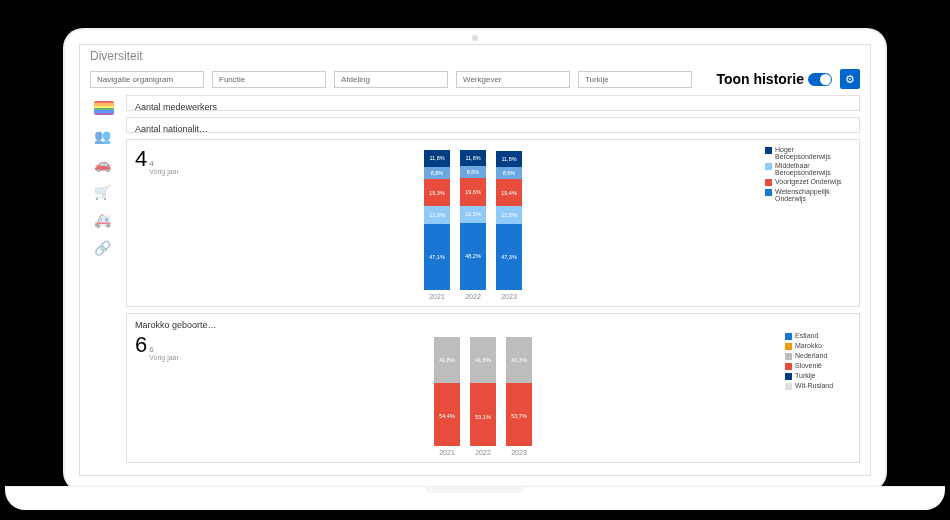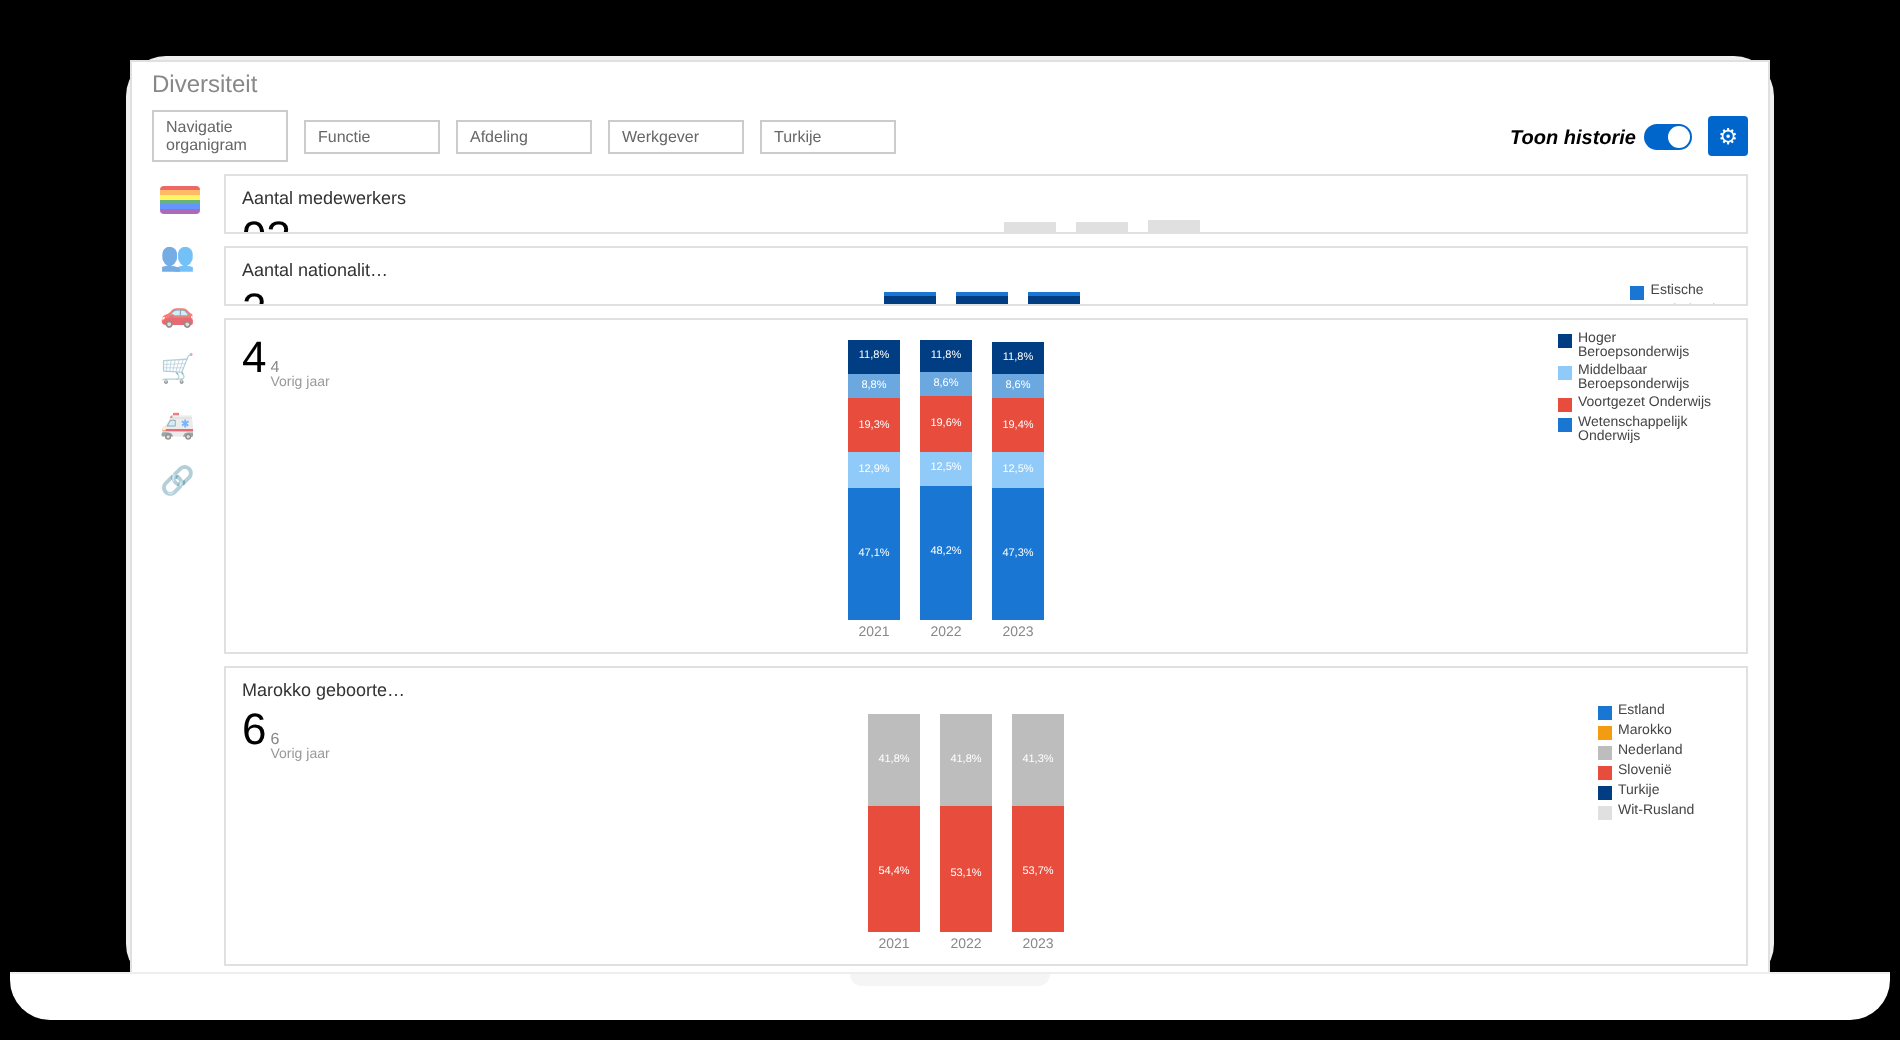--- a/index.html
+++ b/index.html
@@ -1,29 +1,29 @@
 <!DOCTYPE html>
 <html><head>
 <meta charset="utf-8">
 <style>
 * { margin: 0; padding: 0; box-sizing: border-box; font-family: Arial, sans-serif; }
 body { background: #000; display: flex; justify-content: center; align-items: center; width: 950px; height: 520px; }
-.laptop { width: 820px; height: 460px; background: #fff; border-radius: 18px; position: relative; box-shadow: 0 0 0 2px #f0f0f0; }
+.laptop { width: 820px; height: 460px; background: #fff; border-radius: 18px; position: relative; padding: 14px; box-shadow: 0 0 0 2px #f0f0f0; }
 .camera { width: 6px; height: 6px; border-radius: 50%; background: #ddd; position: absolute; top: 5px; left: 50%; transform: translateX(-50%); }
 .screen { background: #fff; border: 1px solid #e0e0e0; width: 100%; height: 100%; overflow: hidden; position: relative; }
 .base { position: absolute; bottom: -20px; left: 50%; transform: translateX(-50%); width: 940px; height: 24px; background: #fff; border-radius: 0 0 20px 20px; border-top: 1px solid #eee; }
 .base::after { content: ""; position: absolute; top: 0; left: 50%; transform: translateX(-50%); width: 100px; height: 6px; background: #f5f5f5; border-radius: 0 0 6px 6px; }
 
 .page-title { font-size: 12px; color: #888; padding: 4px 10px; }
 .filters-bar { padding: 2px 10px 6px; }
 .filters-title { font-size: 10px; font-weight: bold; margin-bottom: 4px; }
 .filters-row { display: flex; gap: 8px; align-items: center; }
-.filter-input { font-size: 8px; padding: 3px 6px; border: 1px solid #ccc; background: #fff; width: 68px; color: #666; text-align: left; }
+.filter-input { font-size: 8px; padding: 3px 6px; border: 1px solid #ccc; background: #fff; width: 114px; color: #666; text-align: left; }
 .spacer { flex: 1; }
-.toon { font-size: 10px; font-weight: bold; display: flex; align-items: flex-end; gap: 4px; font-style: italic; }
+.toon { font-size: 14px; font-weight: bold; display: flex; align-items: center; gap: 4px; }
 .toggle { width: 24px; height: 13px; background: #0066cc; border-radius: 7px; position: relative; }
 .toggle::after { content: ""; position: absolute; right: 1px; top: 1px; width: 11px; height: 11px; background: #fff; border-radius: 50%; }
 .settings-btn { width: 20px; height: 20px; background: #0066cc; color: #fff; display: flex; align-items: center; justify-content: center; font-size: 11px; border-radius: 2px; }
 
 .content { display: flex; padding: 0 10px 10px; gap: 8px; height: calc(100% - 52px); }
 .sidebar { width: 28px; display: flex; flex-direction: column; gap: 14px; padding-top: 6px; align-items: center; }
 .sb-icon { width: 20px; height: 14px; opacity: 0.6; font-size: 14px; line-height: 14px; }
 .rainbow { background: linear-gradient(to bottom, #e40303 0%, #e40303 16%, #ff8c00 16%, #ff8c00 33%, #ffed00 33%, #ffed00 50%, #008026 50%, #008026 66%, #004dff 66%, #004dff 83%, #750787 83%); border-radius: 2px; }
 
 .grid { flex: 1; display: grid; grid-template-columns: 1fr; grid-template-rows: 1fr 1fr; gap: 6px; }

